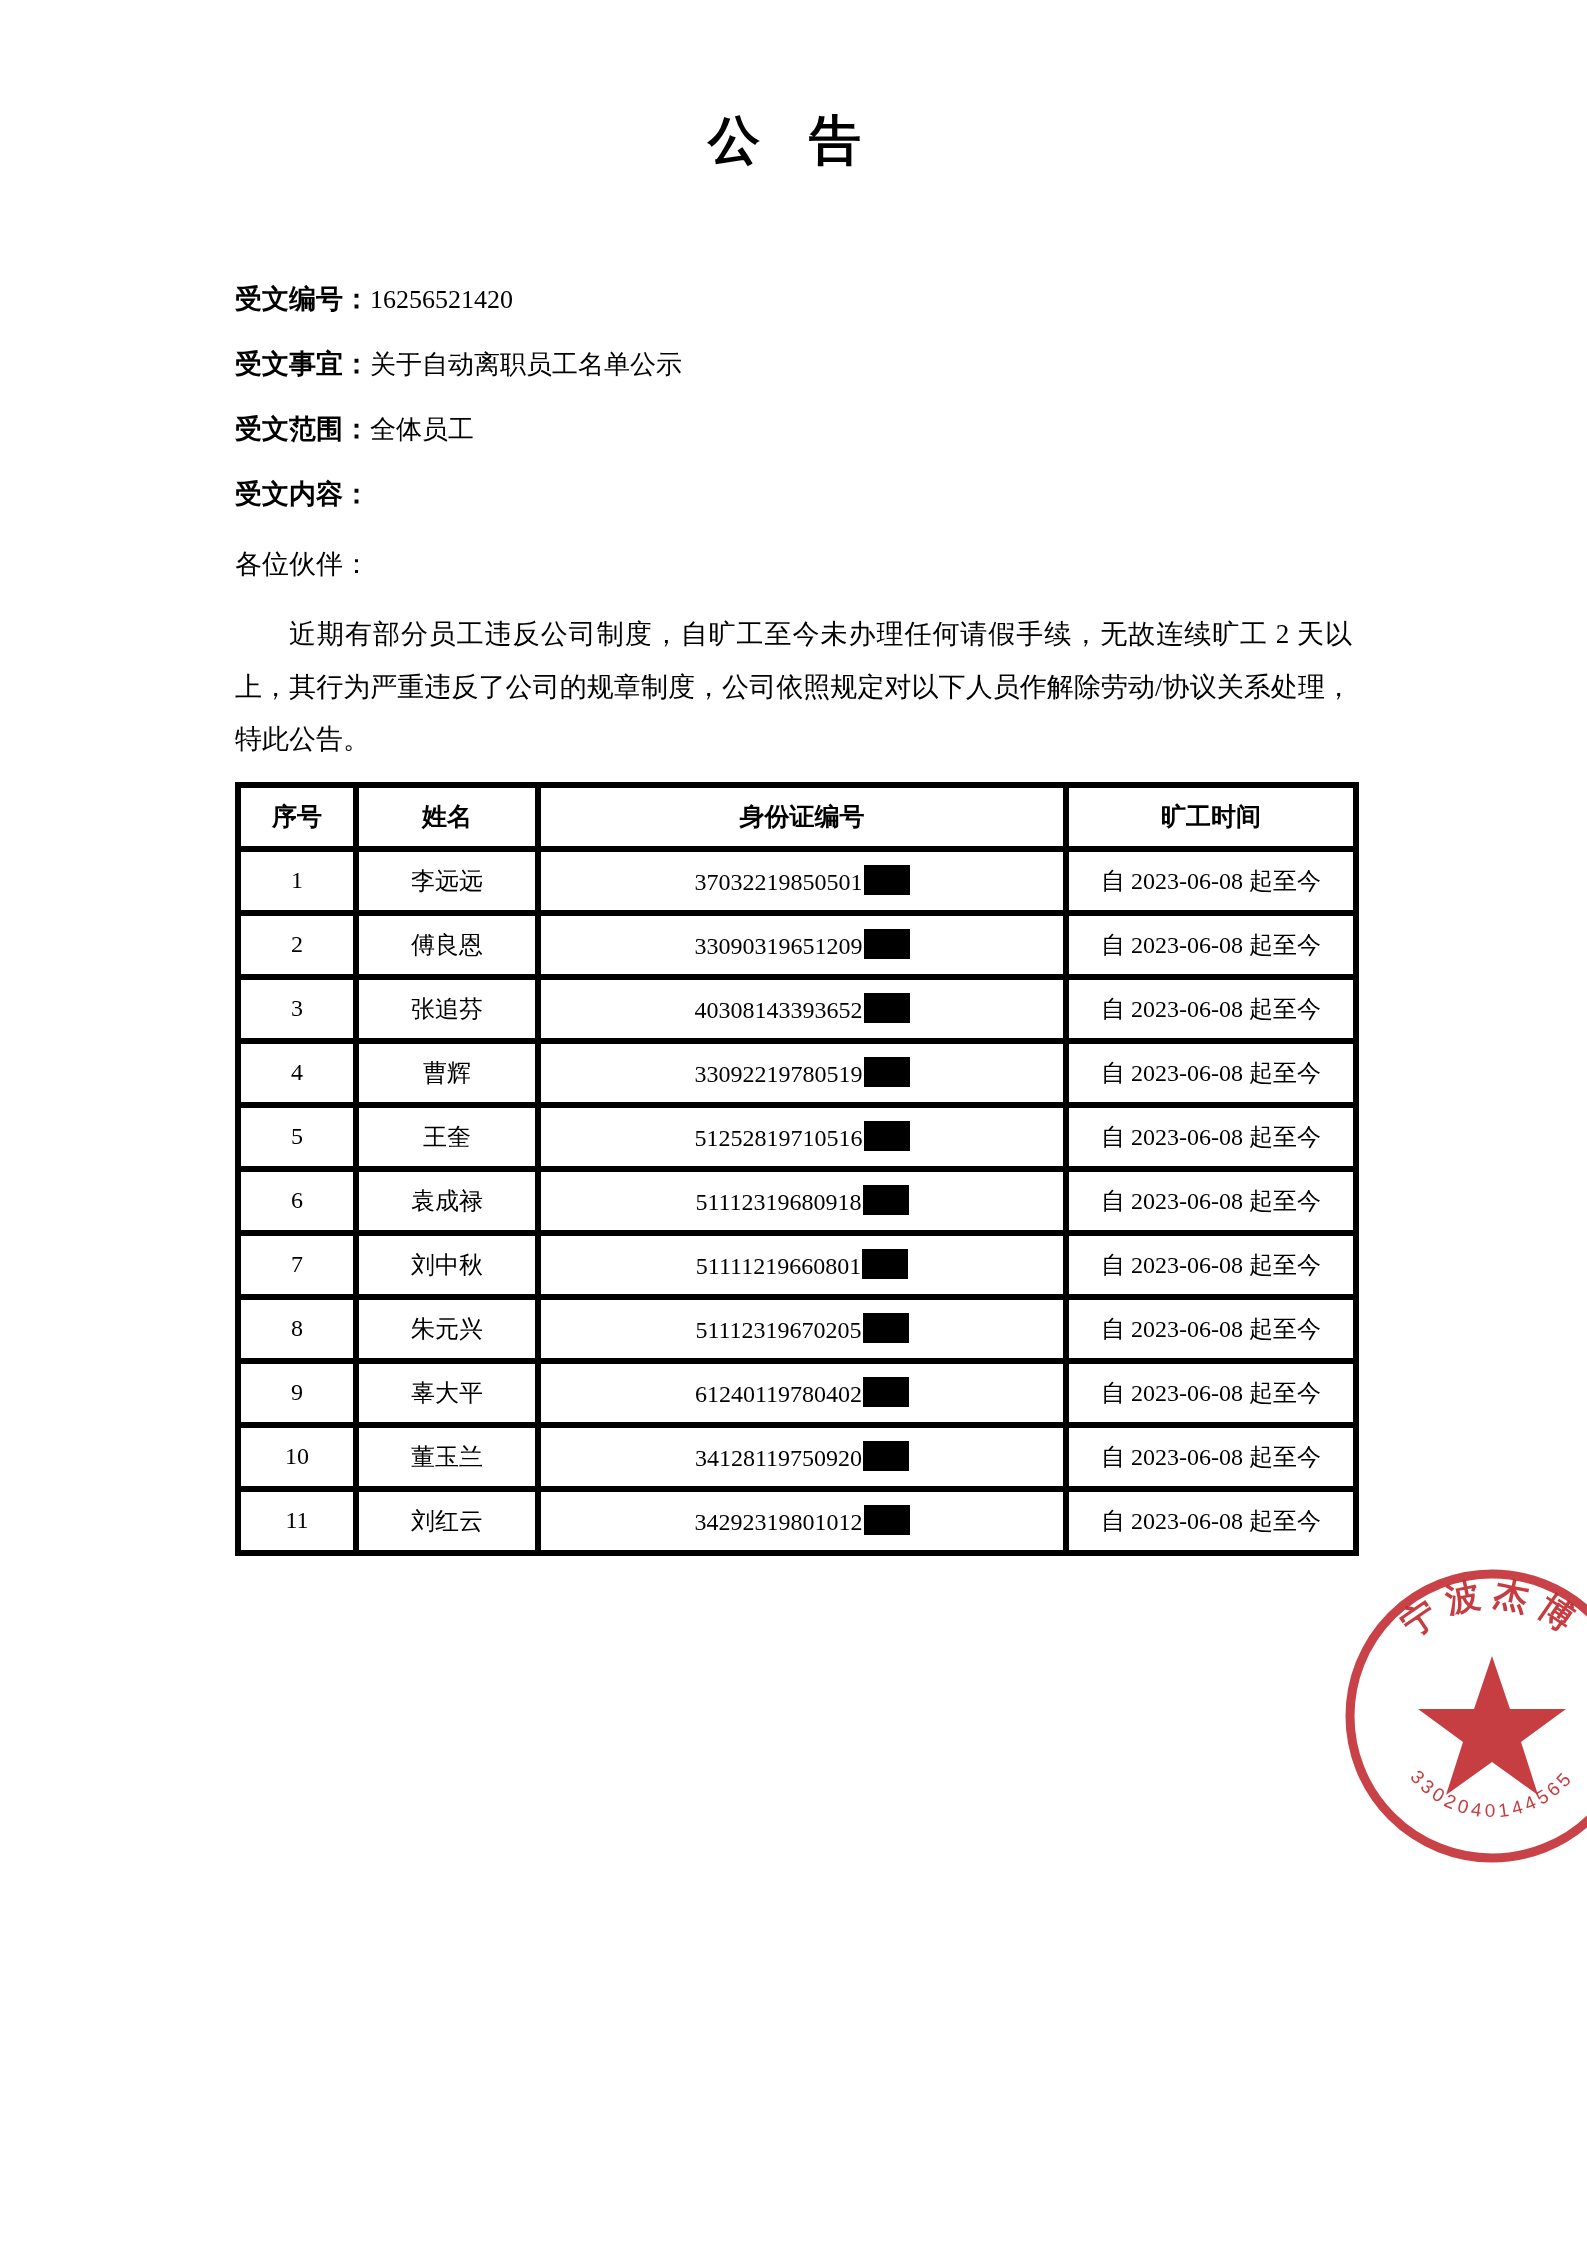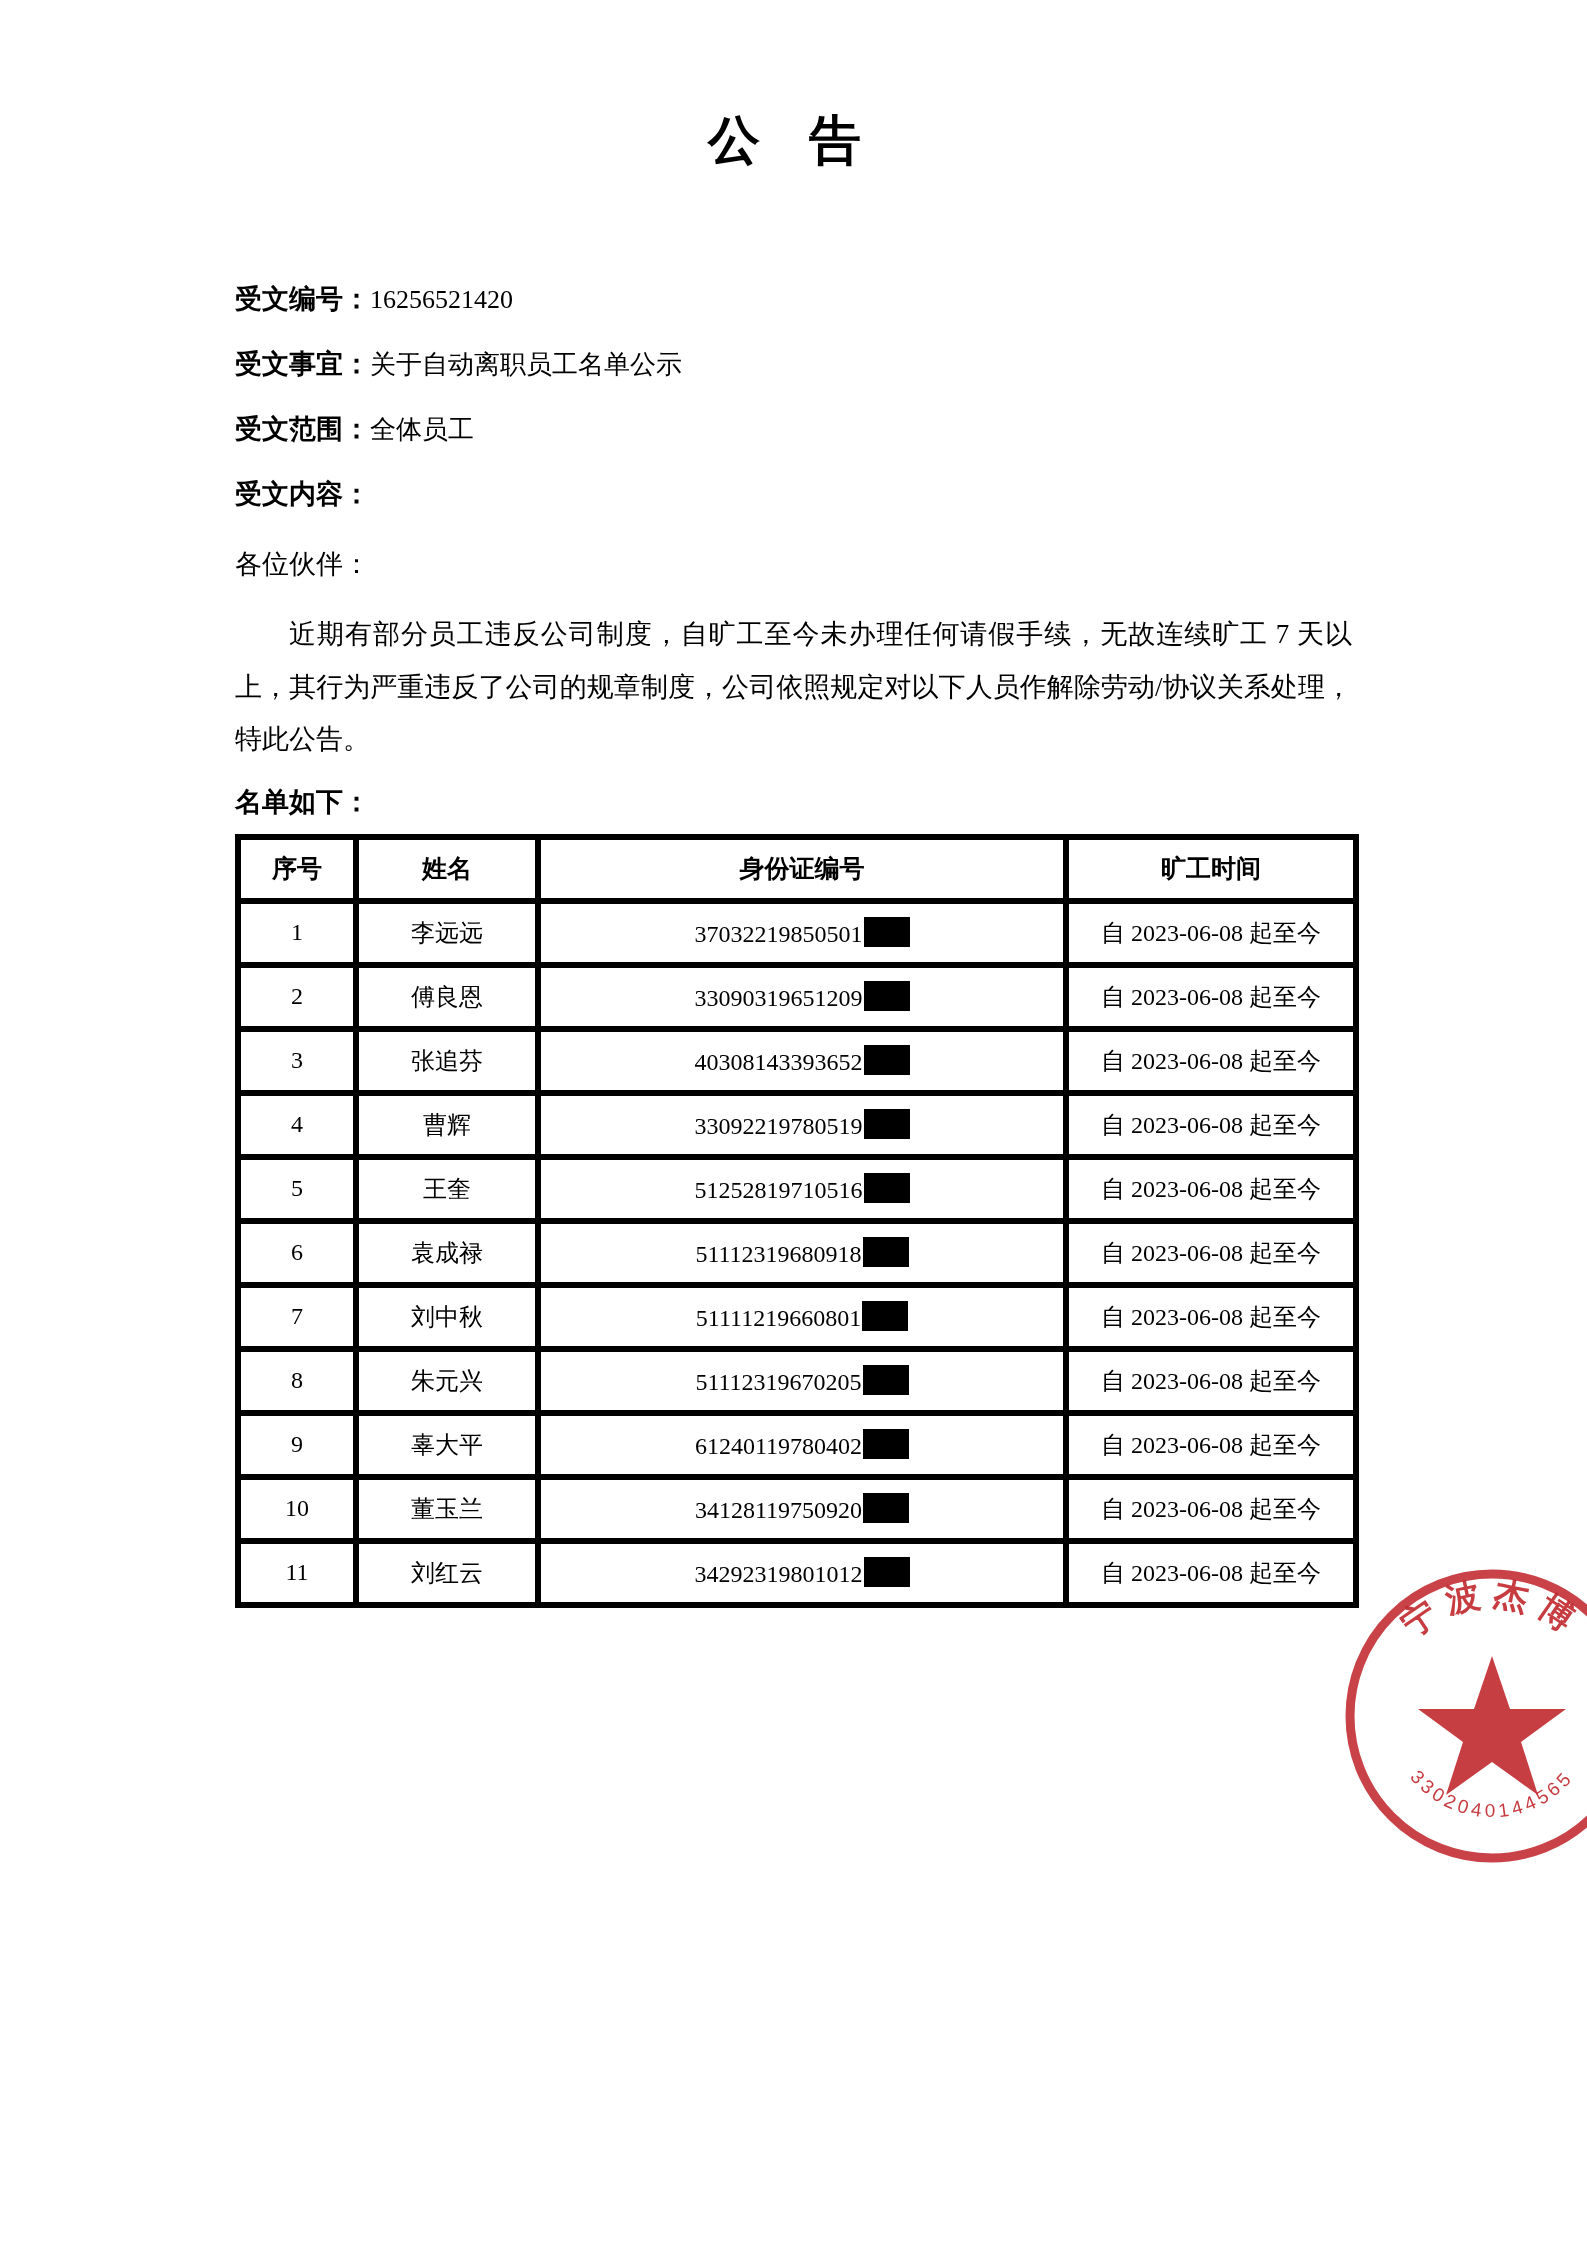--- a/index.html
+++ b/index.html
@@ -127,23 +127,22 @@
     <div class="meta-row">
       <span class="meta-label">受文范围：</span><span class="meta-value">全体员工</span>
     </div>
     <div class="meta-row">
       <span class="meta-label">受文内容：</span><span class="meta-value"></span>
     </div>
   </div>
 
   <div class="salutation">各位伙伴：</div>
 
-  <p class="body-para">近期有部分员工违反公司制度，自旷工至今未办理任何请假手续，无故连续旷工 7 天以上，其行为严重违反了公司的规章制度，公司依照规定对以下人员作解除劳动/协议关系处理，特此公告。</p>
-
-  <div class="list-label">名单如下：</div>
+  <p class="body-para">近期有部分员工违反公司制度，自旷工至今未办理任何请假手续，无故连续旷工 2 天以上，其行为严重违反了公司的规章制度，公司依照规定对以下人员作解除劳动/协议关系处理，特此公告。</p>
+
 
   <table class="names">
     <colgroup>
       <col class="c-no">
         <col class="c-name">
         <col class="c-id">
         <col class="c-date">
     </colgroup>
     <thead>
       <tr>

